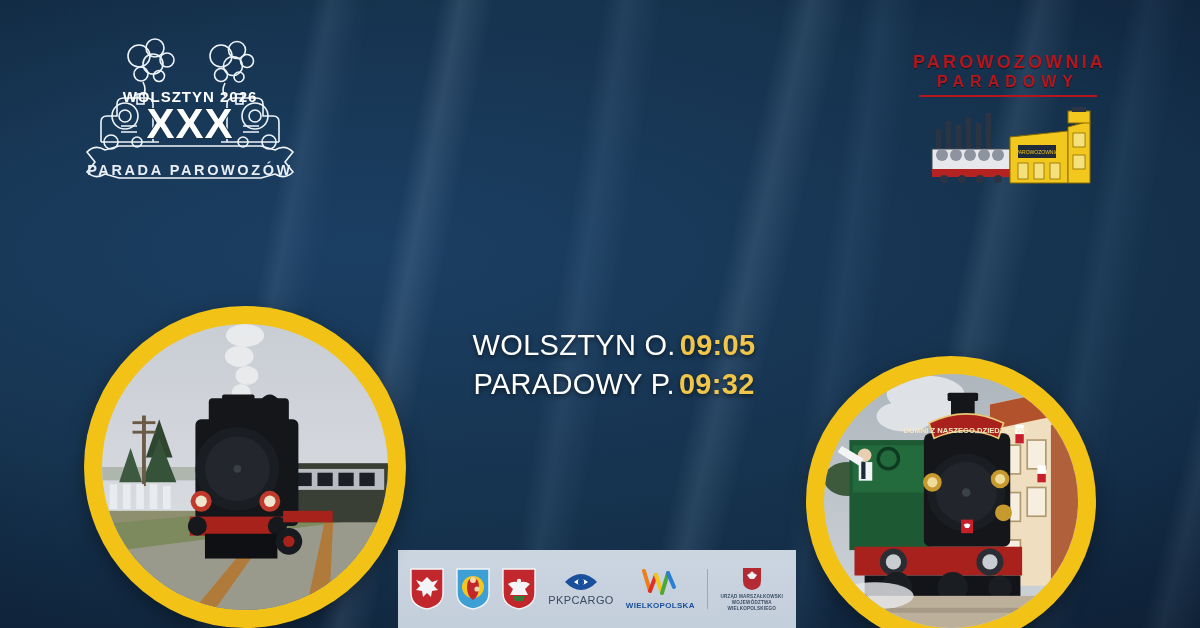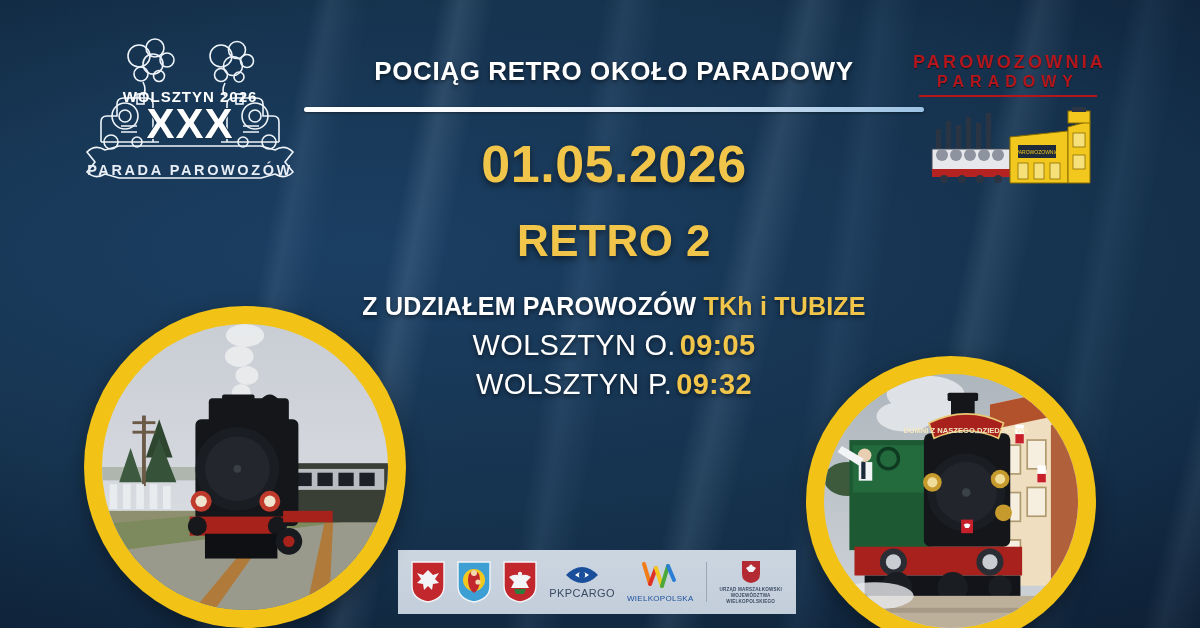--- a/index.html
+++ b/index.html
@@ -165,38 +165,38 @@
   }
   #circle-left  { left: 84px;  top: 306px; width: 322px; height: 322px; }
   #circle-right { left: 806px; top: 356px; width: 290px; height: 290px; }
 
   .photo-inner svg { width: 100%; height: 100%; display: block; }
 
   
   .sponsors {
     position: absolute;
     left: 398px; top: 550px;
-    width: 398px; height: 64px;
+    width: 398px; height: 78px;
     background: linear-gradient(180deg,#ccd6e1 0%, #c3cedb 100%);
     display: flex;
     align-items: center;
     justify-content: center;
     gap: 12px;
     padding: 0 10px;
     box-sizing: border-box;
   }
   .crest { width: 34px; height: 42px; display:block; }
   .sponsor-block { display:flex; flex-direction:column; align-items:center; }
   .pkp-mark { width: 34px; height: 18px; display:block; }
   .pkp-text {
     font-size: 11px; letter-spacing: .4px; color: #3a4a63; font-weight: 400;
     margin-top: 3px;
   }
   .wlkp-mark { width: 40px; height: 26px; display:block; }
-  .wlkp-text { font-size: 8px; font-weight: 400; color: #1a4f9c; letter-spacing: .3px; margin-top: 6px; }
+  .wlkp-text { font-size: 8px; font-weight: 700; color: #1a4f9c; letter-spacing: .3px; margin-top: 6px; }
   .vbar { width: 1px; height: 40px; background: #9aa7b7; }
   .umww { display:flex; flex-direction:column; align-items:center; width: 64px; }
   .umww-crest { width: 20px; height: 24px; display:block; }
   .umww-text {
     font-size: 4.6px; line-height: 6px; color: #3c4b63; font-weight: 700;
     text-align: center; letter-spacing: .2px; margin-top: 3px;
   }
 </style>
 </head>
 <body>
@@ -303,38 +303,28 @@
       <path d="M150 24 L172 18 L172 80 L150 80 Z" fill="#f2c81f" stroke="#8a6d00" stroke-width="1"></path>
       <rect x="150" y="8" width="22" height="12" fill="#f2c81f" stroke="#8a6d00" stroke-width="1"></rect>
       <rect x="154" y="4" width="14" height="5" fill="#2b3442"></rect>
       <g fill="#f6e07a" stroke="#8a6d00" stroke-width=".8">
         <rect x="155" y="30" width="12" height="14"></rect>
           <rect x="155" y="52" width="12" height="14"></rect>
       </g>
     </svg>
   </div>
 
-  <div class="centre">
-    <h1 class="headline">POCIĄG RETRO OKOŁO PARADOWY</h1>
-    <div class="divider"></div>
-    <div class="date">01.05.2026</div>
-    <div class="train-name">RETRO 2</div>
-    <div class="with-line">
-      <span>Z UDZIAŁEM PAROWOZÓW</span>
-      <span class="loco">TKh i TUBIZE</span>
-    </div>
-  </div>
 
   <div class="timetable">
     <div class="tt-group">
       <div class="tt-row">
         <span>WOLSZTYN O.</span><span class="time">09:05</span>
       </div>
       <div class="tt-row">
-        <span>WOLSZTYN P.</span><span class="time">09:32</span>
+        <span>PARADOWY P.</span><span class="time">09:32</span>
       </div>
     </div>
     <div class="tt-gap"></div>
   </div>
 
   <div class="sponsors">
     <svg class="crest" viewBox="0 0 34 42">
       <path d="M1 1 h32 v24 q0 13 -16 16 q-16 -3 -16 -16z" fill="#c1272d" stroke="#f3f5f8" stroke-width="1.4"></path>
       <path d="M17 9 l5 5 l6 -2 l-4 6 l4 4 l-6 1 l-1 6 l-4 -4 l-4 4 l-1 -6 l-6 -1 l4 -4 l-4 -6 l6 2z" fill="#f2f4f7"></path>
       <circle cx="17" cy="14" r="2.4" fill="#f2f4f7"></circle>

